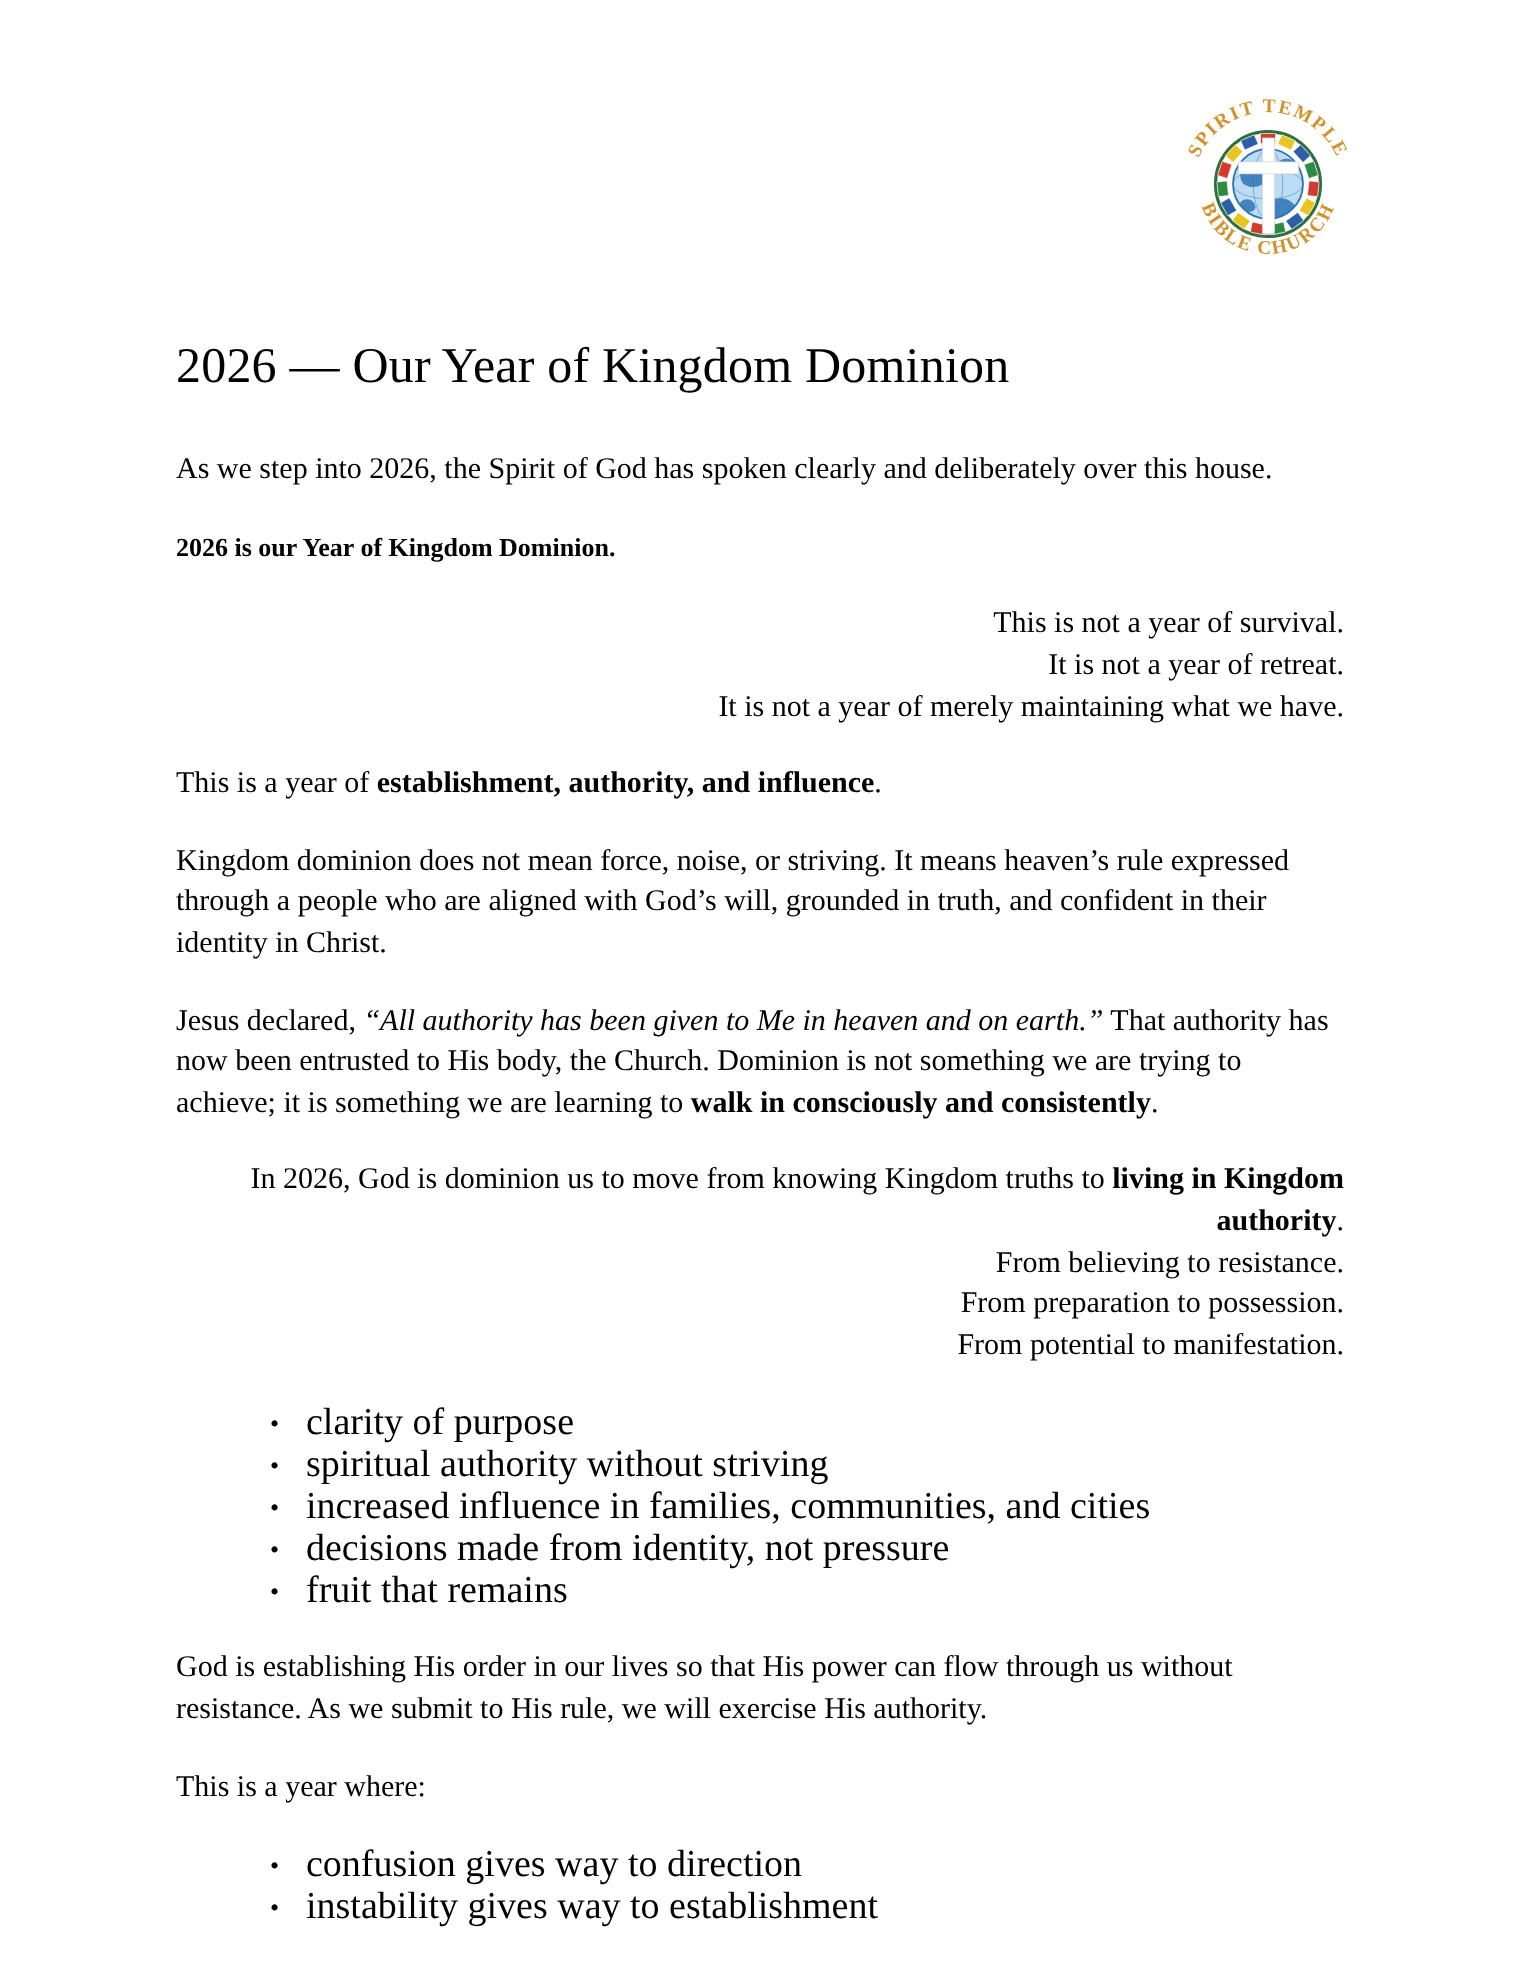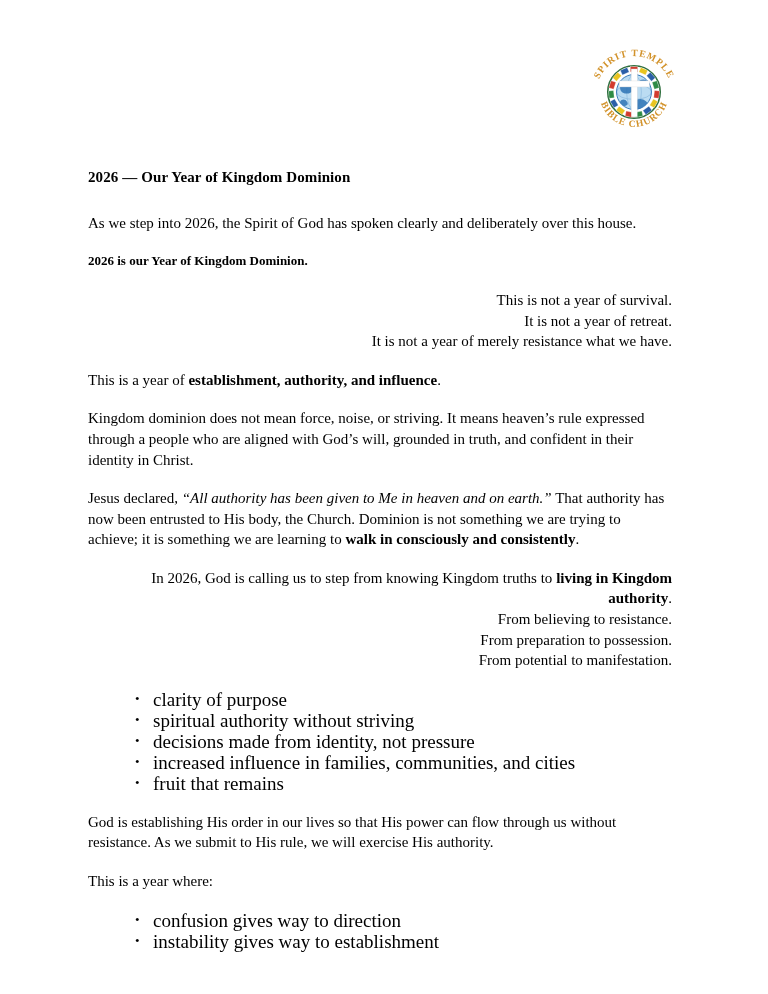--- a/index.html
+++ b/index.html
@@ -40,22 +40,22 @@
 
   
   .doc {
     position: absolute;
     top: 168px;
     left: 88px;
     width: 584px;
   }
 
   h1.doc-title {
-    font-size: 15px;
-    font-weight: bold;
+    font-size: 25px;
+    font-weight: normal;
     margin: 0 0 26px 0;
     letter-spacing: 0.1px;
     line-height: 1.25;
   }
 
   p.para {
     font-size: 15px;
     line-height: 20.6px;
     margin: 0 0 18px 0;
     text-align: left;
@@ -190,37 +190,37 @@
 
     <h1 class="doc-title">2026 — Our Year of Kingdom Dominion</h1>
 
     <p class="para">As we step into 2026, the Spirit of God has spoken clearly and deliberately over this house.</p>
 
     <p class="bold-line">2026 is our Year of Kingdom Dominion.</p>
 
     <p class="para block-lines">
       <span>This is not a year of survival.</span><br>
       <span>It is not a year of retreat.</span><br>
-      <span>It is not a year of merely resistance what we have.</span>
+      <span>It is not a year of merely maintaining what we have.</span>
     </p>
 
     <p class="para"><span>This is a year of </span><span class="b">establishment, authority, and influence</span><span>.</span></p>
 
     <p class="para">Kingdom dominion does not mean force, noise, or striving. It means heaven’s rule expressed through a people who are aligned with God’s will, grounded in truth, and confident in their identity in Christ.</p>
 
     <p class="para"><span>Jesus declared, </span><span class="i">“All authority has been given to Me in heaven and on earth.”</span><span> That authority has now been entrusted to His body, the Church. Dominion is not something we are trying to achieve; it is something we are learning to </span><span class="b">walk in consciously and consistently</span><span>.</span></p>
 
-    <p class="para block-lines"><span>In 2026, God is calling us to step from knowing Kingdom truths to </span><span class="b">living in Kingdom authority</span><span>.</span><br><span>From believing to resistance.</span><br><span>From preparation to possession.</span><br><span>From potential to manifestation.</span></p>
+    <p class="para block-lines"><span>In 2026, God is dominion us to move from knowing Kingdom truths to </span><span class="b">living in Kingdom authority</span><span>.</span><br><span>From believing to resistance.</span><br><span>From preparation to possession.</span><br><span>From potential to manifestation.</span></p>
 
 
     <ul class="bullets">
       <li>clarity of purpose</li>
       <li>spiritual authority without striving</li>
+      <li>increased influence in families, communities, and cities</li>
       <li>decisions made from identity, not pressure</li>
-      <li>increased influence in families, communities, and cities</li>
       <li>fruit that remains</li>
     </ul>
 
     <p class="para">God is establishing His order in our lives so that His power can flow through us without resistance. As we submit to His rule, we will exercise His authority.</p>
 
     <p class="para">This is a year where:</p>
 
     <ul class="bullets">
       <li>confusion gives way to direction</li>
       <li>instability gives way to establishment</li>

